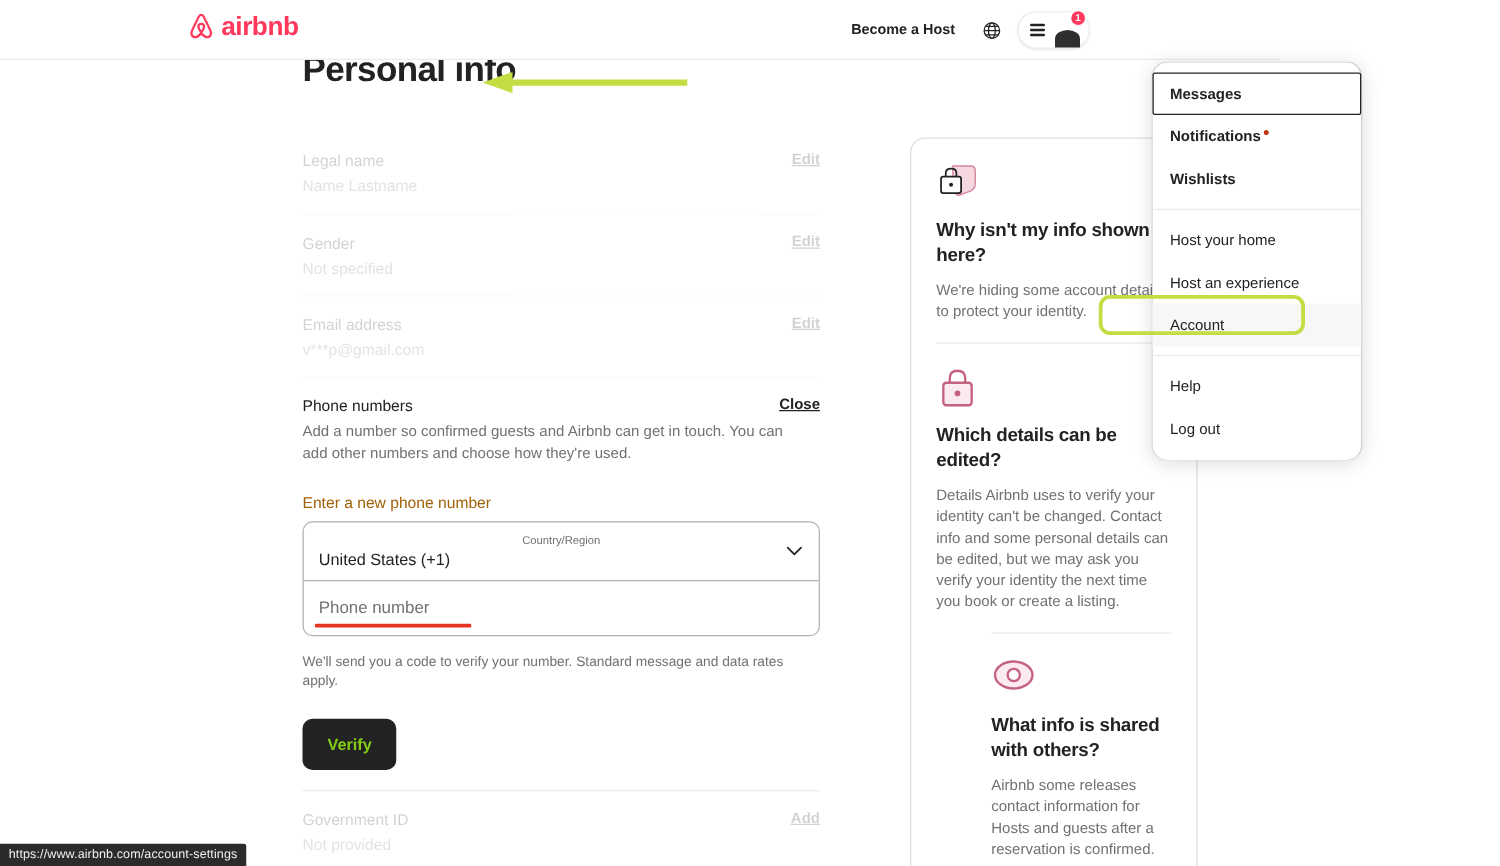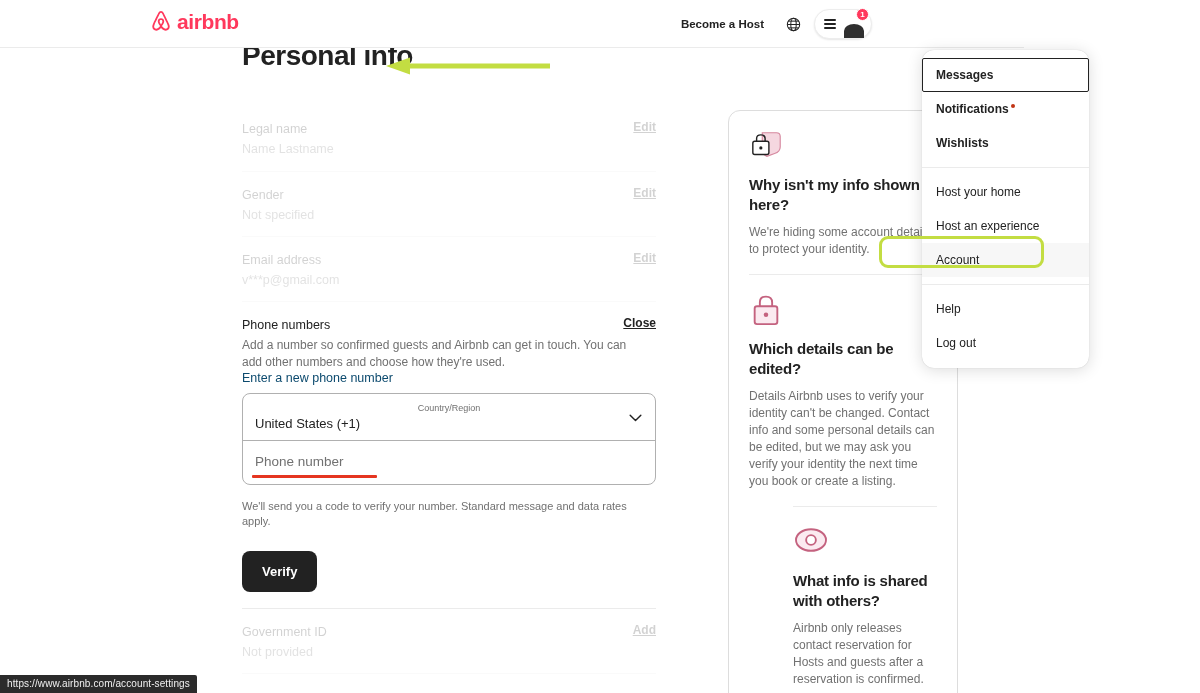--- a/index.html
+++ b/index.html
@@ -180,21 +180,22 @@
     line-height: 17px;
     margin-top: 3px;
     max-width: 390px;
   }
 
   
   .phone-row { border-bottom: 1px solid #ebebeb; padding: 14px 0 16px 0; position: relative; }
 
   .form-heading {
     font-size: 12.5px;
-    color: #0c4a6e;
+    color: #a16207;
+    margin-top: 24px;
     margin-bottom: 8px;
   }
 
   .input-group {
     border: 1px solid #b0b0b0;
     border-radius: 8px;
     overflow: hidden;
     background: #fff;
     width: 414px;
   }
@@ -234,21 +235,21 @@
     font-size: 11px;
     color: #717171;
     margin-top: 14px;
     line-height: 15px;
   }
 
   .verify-btn {
     margin-top: 22px;
     display: inline-block;
     background: #222222;
-    color: #ffffff;
+    color: #84cc16;
     font-size: 13px;
     font-weight: 700;
     padding: 13px 20px;
     border-radius: 8px;
     border: none;
     cursor: pointer;
     font-family: "Liberation Sans", sans-serif;
   }
 
   
@@ -487,21 +488,21 @@
     </div>
 
     <div class="info-block">
       <div class="info-icon">
         <svg width="36" height="30" viewBox="0 0 38 32" fill="none">
           <ellipse cx="19" cy="16" rx="16" ry="11.5" fill="#fbeaf0" stroke="#c4627f" stroke-width="2"></ellipse>
           <circle cx="19" cy="16" r="5.2" fill="#ffffff" stroke="#c4627f" stroke-width="2"></circle>
         </svg>
       </div>
       <div class="info-title">What info is shared with others?</div>
-      <div class="info-body">Airbnb only releases contact reservation for Hosts and guests after a reservation is confirmed.</div>
+      <div class="info-body">Airbnb some releases contact information for Hosts and guests after a reservation is confirmed.</div>
     </div>
   </div>
 
   <div class="dropdown">
     <div class="menu-item bold focused">Messages</div>
     <div class="menu-item bold">
       <span>Notifications</span><span class="dot-badge"></span>
     </div>
     <div class="menu-item bold">Wishlists</div>
 

